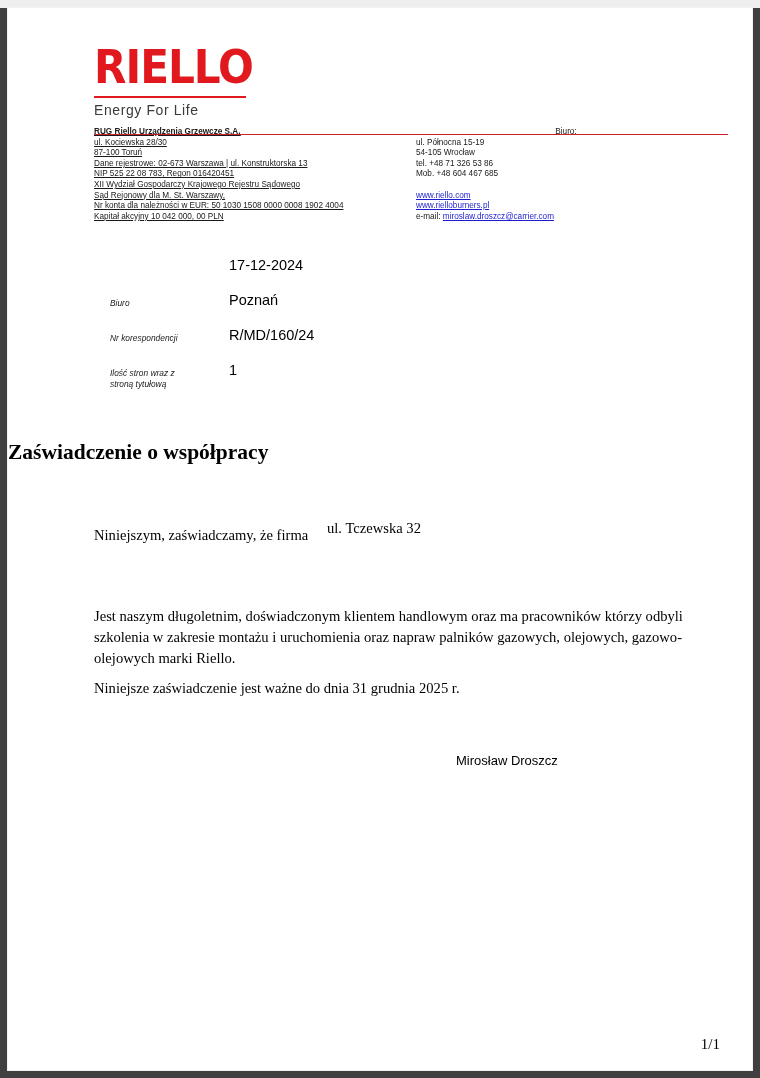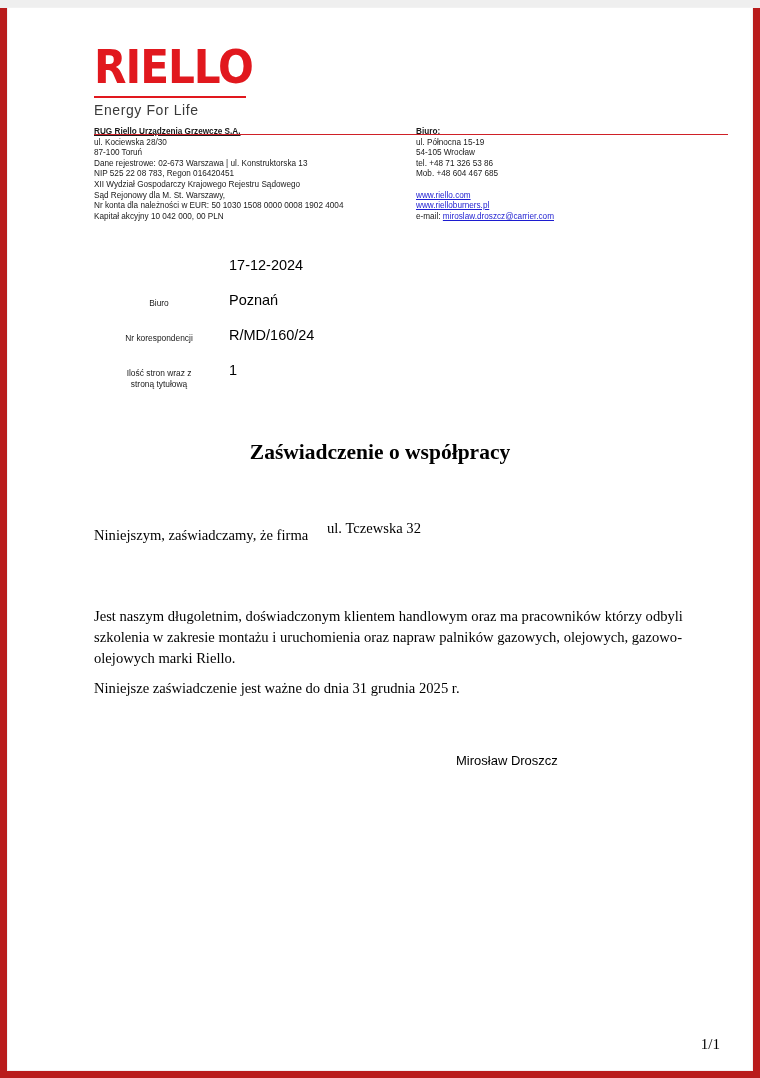--- a/index.html
+++ b/index.html
@@ -14,21 +14,21 @@
     font-family: "Liberation Sans", sans-serif;
     color: #000000;
     overflow: hidden;
   }
   .page {
     position: absolute;
     left: 0;
     top: 0;
     width: 760px;
     height: 1078px;
-    background: #b91c1c;
+    background: #404040;
   }
   .topbar {
     position: absolute;
     left: 0;
     top: 0;
     width: 760px;
     height: 8px;
     background: #efefef;
   }
   .sheet {
@@ -83,80 +83,81 @@
     background: #cf2027;
   }
   .hdr-left {
     position: absolute;
     left: 86px;
     top: 119px;
     width: 320px;
     font-size: 8.2px;
     line-height: 10.6px;
     color: #1a1a1a;
+    text-decoration: underline;
   }
   .hdr-right {
     position: absolute;
     left: 408px;
     top: 119px;
     width: 300px;
     font-size: 8.2px;
     line-height: 10.6px;
     color: #1a1a1a;
   }
   .hdr-title {
     font-weight: bold;
     text-decoration: underline;
   }
   .hdr-title-plain {
-    font-weight: bold;
+    font-weight: normal;
+    text-align: center;
   }
   .hdr-link {
     color: #1c1cd0;
     text-decoration: underline;
   }
   .spacer-row { height: 10.6px; }
 
   
   .meta {
     position: absolute;
     left: 86px;
     top: 255px;
     width: 560px;
-    text-align: center;
   }
   .meta-row {
     position: relative;
     min-height: 35px;
   }
   .meta-label {
     position: absolute;
-    left: 0;
+    left: 16px;
     top: 0;
     width: 130px;
     font-size: 8.4px;
     line-height: 11px;
     color: #1a1a1a;
+    font-style: italic;
   }
   .meta-value {
     position: absolute;
     left: 135px;
     top: -6px;
     font-size: 14.5px;
     color: #000000;
     font-family: "Liberation Sans", sans-serif;
   }
 
   
   .doc-title {
     position: absolute;
     left: 0;
     top: 432px;
     width: 744px;
-    text-align: center;
     font-family: "Liberation Serif", serif;
     font-weight: bold;
     font-size: 21.5px;
     color: #000000;
   }
   .para {
     position: absolute;
     font-family: "Liberation Serif", serif;
     font-size: 14.6px;
     line-height: 21px;

